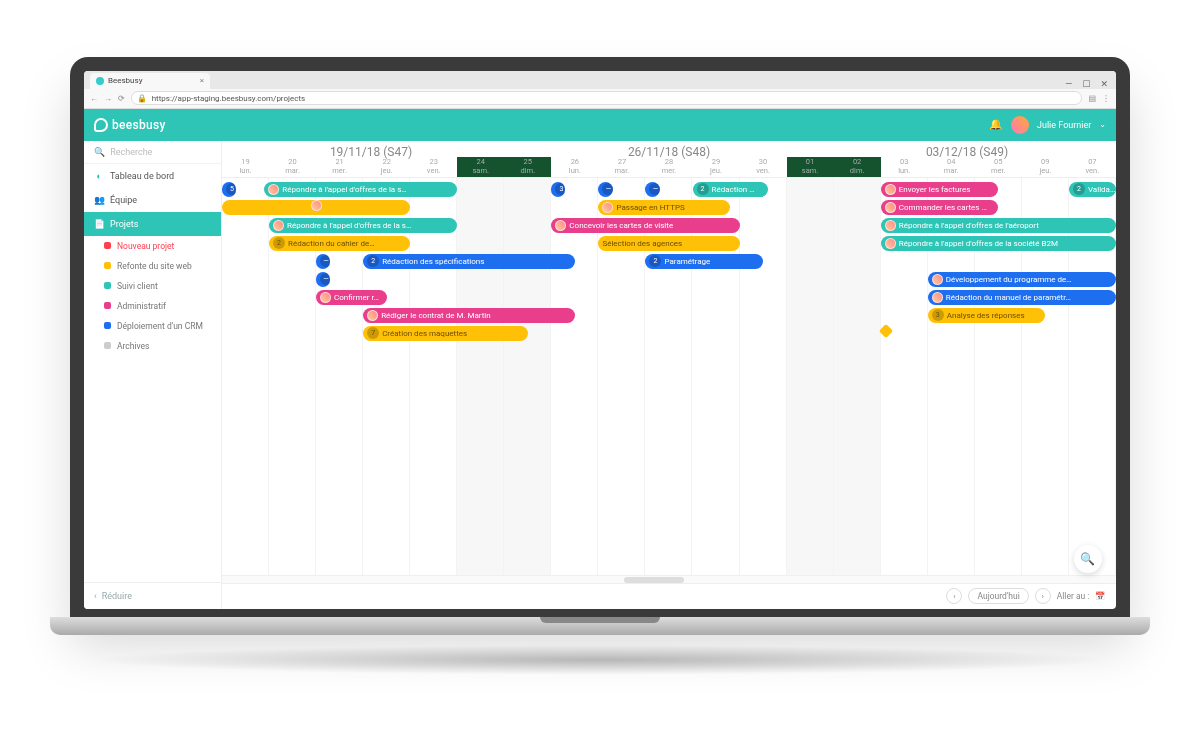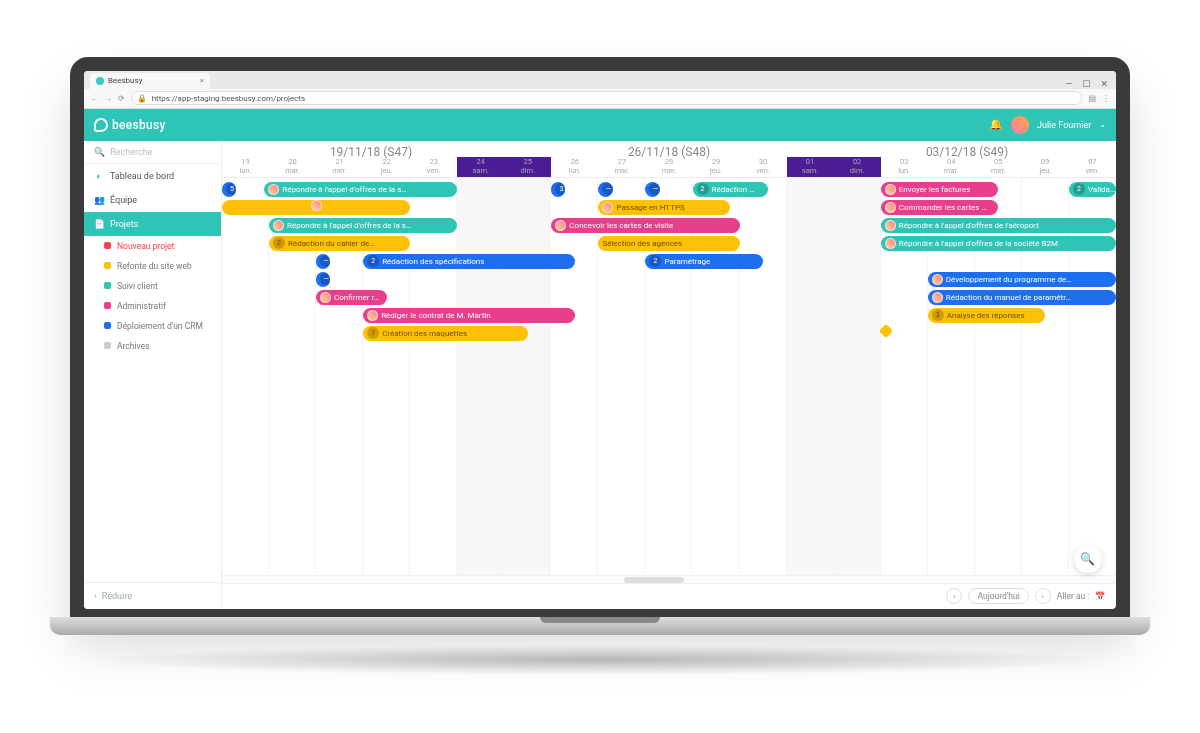--- a/index.html
+++ b/index.html
@@ -231,21 +231,21 @@
 .day {
   flex:1;
   text-align:center;
   font-size:7.5px;
   color:#aaa;
   display:flex;
   flex-direction:column;
   justify-content:center;
   line-height:1.1;
 }
-.day.weekend { background:#4c1d95; }
+.day.weekend { background:#14532d; }
 .gantt-body {
   flex:1;
   position:relative;
   overflow:hidden;
 }
 .grid {
   position:absolute;
   inset:0;
   display:flex;
 }

